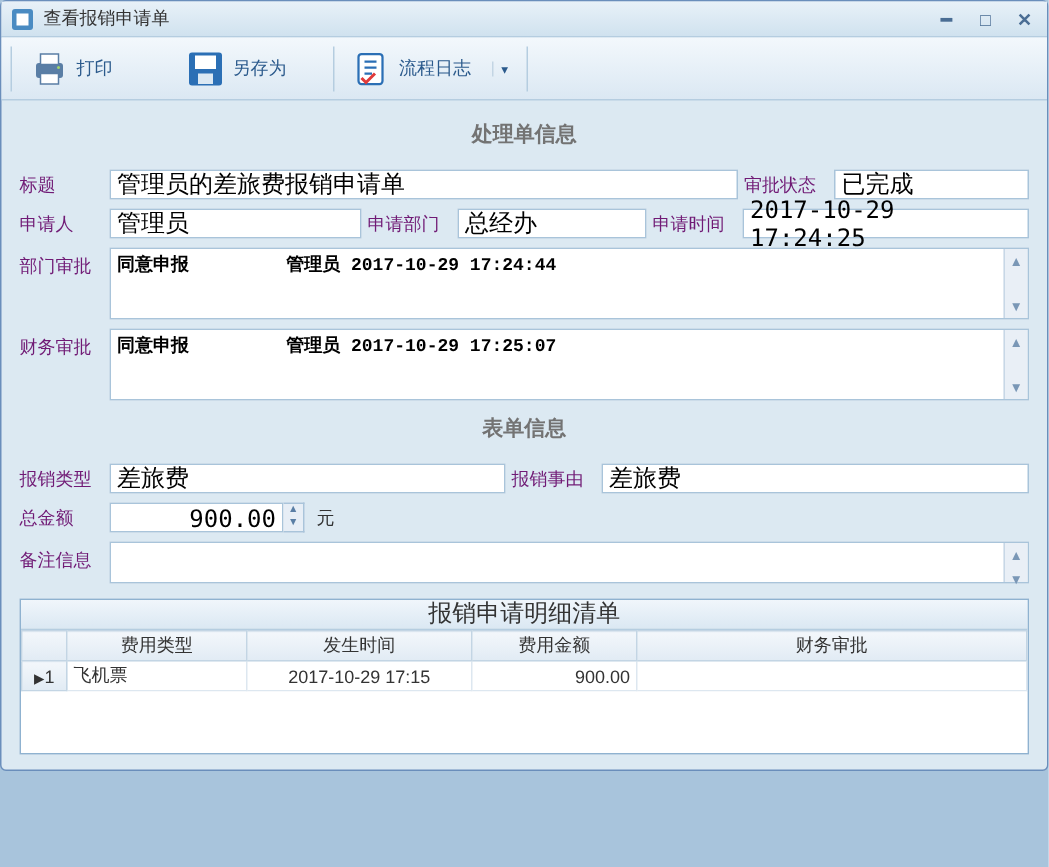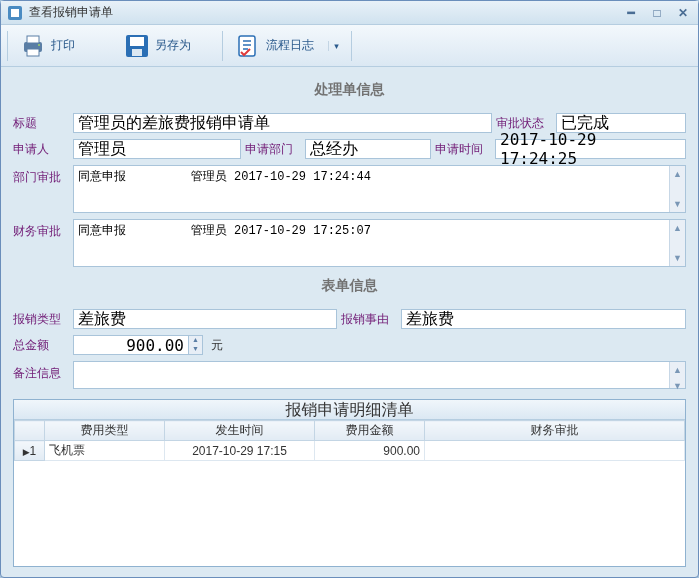--- a/index.html
+++ b/index.html
@@ -7,21 +7,21 @@
     margin: 0;
     font-family: "Microsoft YaHei", Arial, sans-serif;
     font-size: 12px;
     background: #a8c4dc;
     width: 699px;
     height: 578px;
     overflow: hidden;
   }
   .window {
     width: 699px;
-    height: 578px;
+    height: 514px;
     background: #dce9f2;
     border: 1px solid #6a8ebb;
     border-radius: 4px;
     display: flex;
     flex-direction: column;
   }
   
   .titlebar {
     height: 24px;
     background: linear-gradient(#e8f1f8, #d0e2ef);
@@ -104,21 +104,21 @@
     padding:2px 4px; height:48px; position:relative; flex:1;
     display:flex; flex-direction:column; overflow:hidden;
   }
   .txtbox .scrollbar {
     position:absolute; right:0; top:0; bottom:0; width:16px;
     background:#e9eff6; border-left:1px solid #c7d7e6;
     display:flex; flex-direction:column; justify-content:space-between;
   }
   .scrollbar .arr { height:16px; text-align:center; font-size:9px; color:#7a97b6; line-height:16px;}
   .txtline { font-family: "SimSun","Courier New",monospace; font-size:12px; white-space:pre; }
-  .txtline b { font-weight:normal;margin-top:40px; }
+  .txtline b { font-weight:bold;margin-top:40px; }
   .memo {
     background:#fff; border:1px solid #a9c4da;
     height:28px; flex:1; position:relative;
   }
   
   .panel {
     border:1px solid #8fb2d0; background:#fff; margin-top:4px;
     flex:1; display:flex; flex-direction:column; overflow:hidden;
   }
   .panel-hdr {

